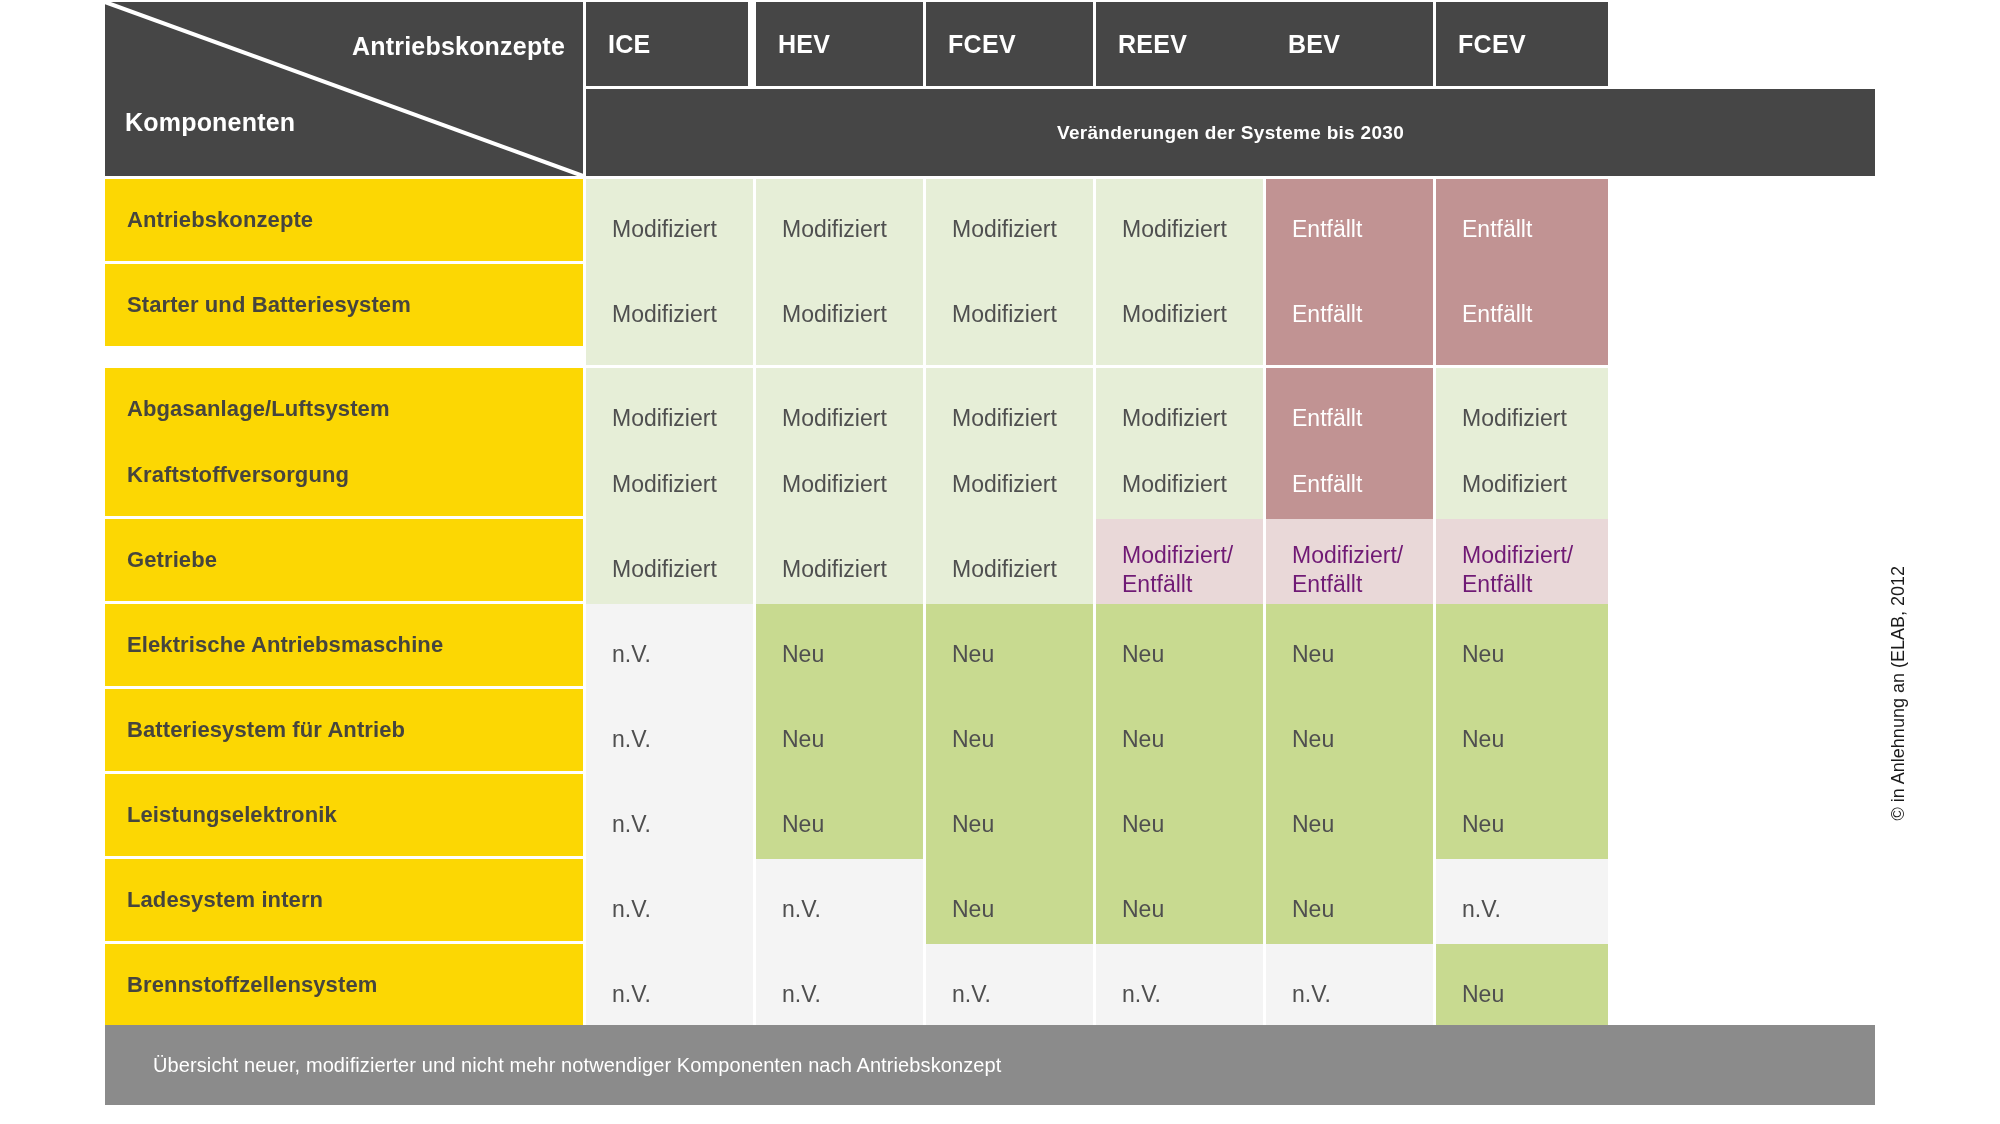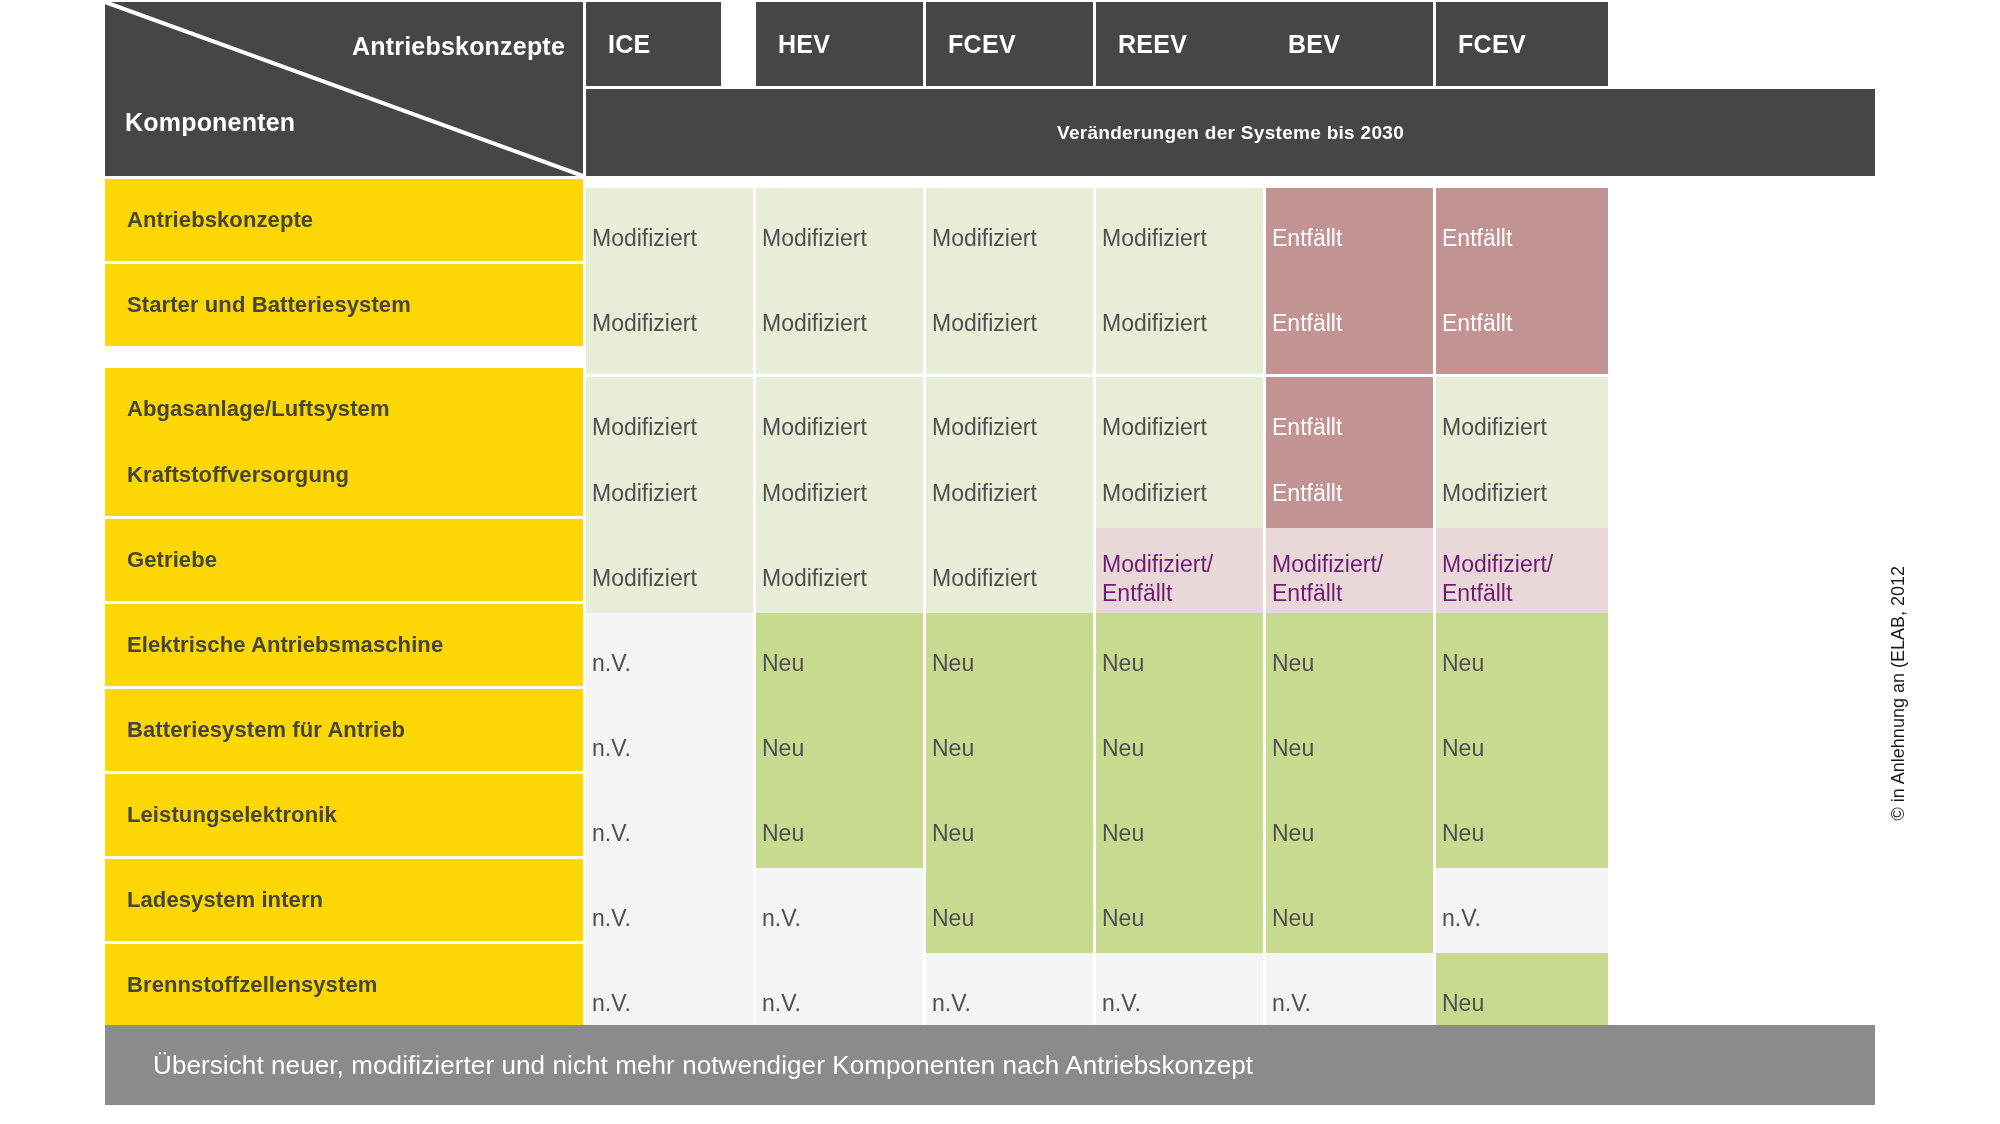--- a/index.html
+++ b/index.html
@@ -132,43 +132,42 @@
   }
   .cell {
     position: absolute;
     top: 0;
     height: 101px;
     font-size: 23px;
     color: #4b4b4b;
     display: flex;
     flex-direction: column;
     justify-content: center;
-    padding-left: 6px;
+    padding-left: 26px;
     padding-right: 6px;
     box-sizing: border-box;
     line-height: 1.25;
     font-weight: 400;
-    margin-top: 9px;
   }
   .cell.mod      { background: #e6eed7; color: #4f4f4f; }
   .cell.ent      { background: #c19393; color: #ffffff; }
   .cell.modent   { background: #e9d8d8; color: #701a75; }
   .cell.neu      { background: #c8da90; color: #4f4f4f; }
   .cell.nv       { background: #f4f4f4; color: #4f4f4f; }
 
   
   #caption {
     position: absolute;
     left: 105px;
     top: 1025px;
     width: 1770px;
     height: 80px;
     background: #8b8b8b;
     color: #ffffff;
-    font-size: 26px;
+    font-size: 20px;
     display: flex;
     align-items: center;
     padding-left: 48px;
     box-sizing: border-box;
     letter-spacing: 0.1px;
   }
 
   
   #credit {
     position: absolute;
@@ -190,21 +189,21 @@
 
     <div class="hdr-corner">
       <svg class="diag" viewBox="0 0 478 174" preserveAspectRatio="none">
         <line x1="0" y1="0" x2="478" y2="174" stroke="#ffffff" stroke-width="4"></line>
       </svg>
       <span class="lbl-concepts">Antriebskonzepte</span>
       <span class="lbl-components">Komponenten</span>
     </div>
 
     <div class="hdr-top-row">
-        <div class="hdr-cell" style="left: 0px; width: 135px;">ICE</div>
+        <div class="hdr-cell" style="left: 0px; width: 162px;">ICE</div>
         <div class="hdr-cell" style="left: 170px; width: 167px;">HEV</div>
         <div class="hdr-cell" style="left: 340px; width: 167px;">FCEV</div>
         <div class="hdr-cell" style="left: 510px; width: 184px;">REEV</div>
         <div class="hdr-cell" style="left: 680px; width: 167px;">BEV</div>
         <div class="hdr-cell" style="left: 850px; width: 172px;">FCEV</div>
       </div>
 
     <div class="hdr-span">Veränderungen der Systeme bis 2030</div>
 
   <div class="row" style="top: 177px;">

